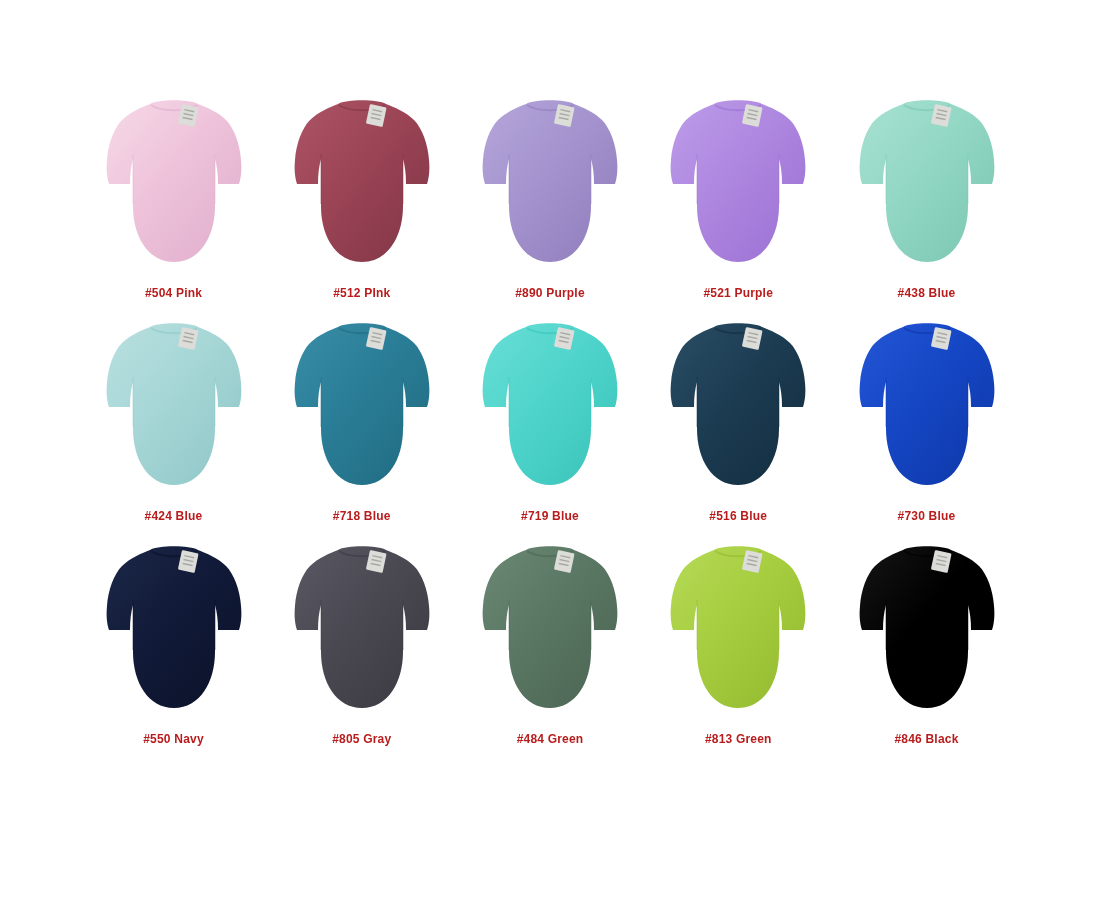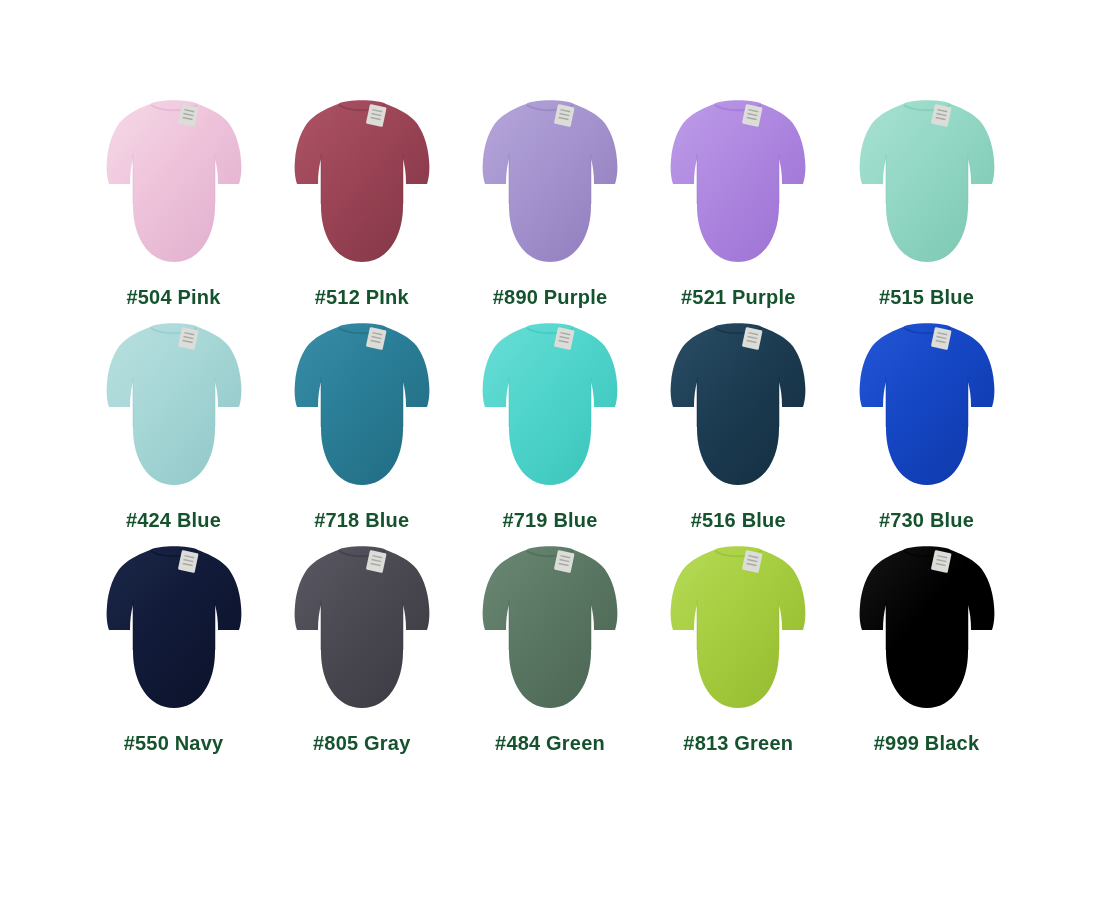--- a/index.html
+++ b/index.html
@@ -45,23 +45,23 @@
   }
 
   .garment-svg {
     display: block;
     width: 160px;
     height: 180px;
   }
 
   .color-label {
     margin-top: 10px;
-    font-size: 20px;
+    font-size: 12px;
     font-weight: 600;
-    color: #14532d;
+    color: #b91c1c;
     letter-spacing: 0.2px;
     white-space: nowrap;
     text-align: center;
   }
 </style>
 </head>
 <body>
 
 <div id="color-chart">
     <div class="swatch-row">
@@ -176,21 +176,21 @@
             <line x1="39" y1="58" x2="39" y2="108" stroke="#79c5b0" stroke-width="1.4" opacity="0.35"></line>
             <line x1="121" y1="58" x2="121" y2="108" stroke="#79c5b0" stroke-width="1.4" opacity="0.35"></line>
             <g transform="translate(88 8) rotate(12)">
               <rect x="0" y="0" width="17" height="20" rx="1.5" fill="#dcdcd8"></rect>
               <line x1="3.5" y1="5" x2="13.5" y2="5" stroke="#a9a9a4" stroke-width="1.4"></line>
               <line x1="3.5" y1="9" x2="13.5" y2="9" stroke="#a9a9a4" stroke-width="1.4"></line>
               <line x1="3.5" y1="13" x2="13.5" y2="13" stroke="#a9a9a4" stroke-width="1.4"></line>
             </g>
           </svg>
         </div>
-        <div class="color-label">#515 Blue</div>
+        <div class="color-label">#438 Blue</div>
       </div>
     </div>
     <div class="swatch-row">
       <div class="swatch-cell">
         <div class="garment-wrap">
           <svg viewBox="0 0 160 180" class="garment-svg">
             <defs>
               <linearGradient id="g5" x1="0" y1="0" x2="1" y2="1">
                 <stop offset="0%" stop-color="#b9e0e0"></stop>
                 <stop offset="45%" stop-color="#a6d6d6"></stop>
@@ -420,16 +420,16 @@
             <line x1="39" y1="58" x2="39" y2="108" stroke="#000000" stroke-width="1.4" opacity="0.35"></line>
             <line x1="121" y1="58" x2="121" y2="108" stroke="#000000" stroke-width="1.4" opacity="0.35"></line>
             <g transform="translate(88 8) rotate(12)">
               <rect x="0" y="0" width="17" height="20" rx="1.5" fill="#dcdcd8"></rect>
               <line x1="3.5" y1="5" x2="13.5" y2="5" stroke="#a9a9a4" stroke-width="1.4"></line>
               <line x1="3.5" y1="9" x2="13.5" y2="9" stroke="#a9a9a4" stroke-width="1.4"></line>
               <line x1="3.5" y1="13" x2="13.5" y2="13" stroke="#a9a9a4" stroke-width="1.4"></line>
             </g>
           </svg>
         </div>
-        <div class="color-label">#999 Black</div>
+        <div class="color-label">#846 Black</div>
       </div>
     </div>
   </div>
 
 </body></html>

